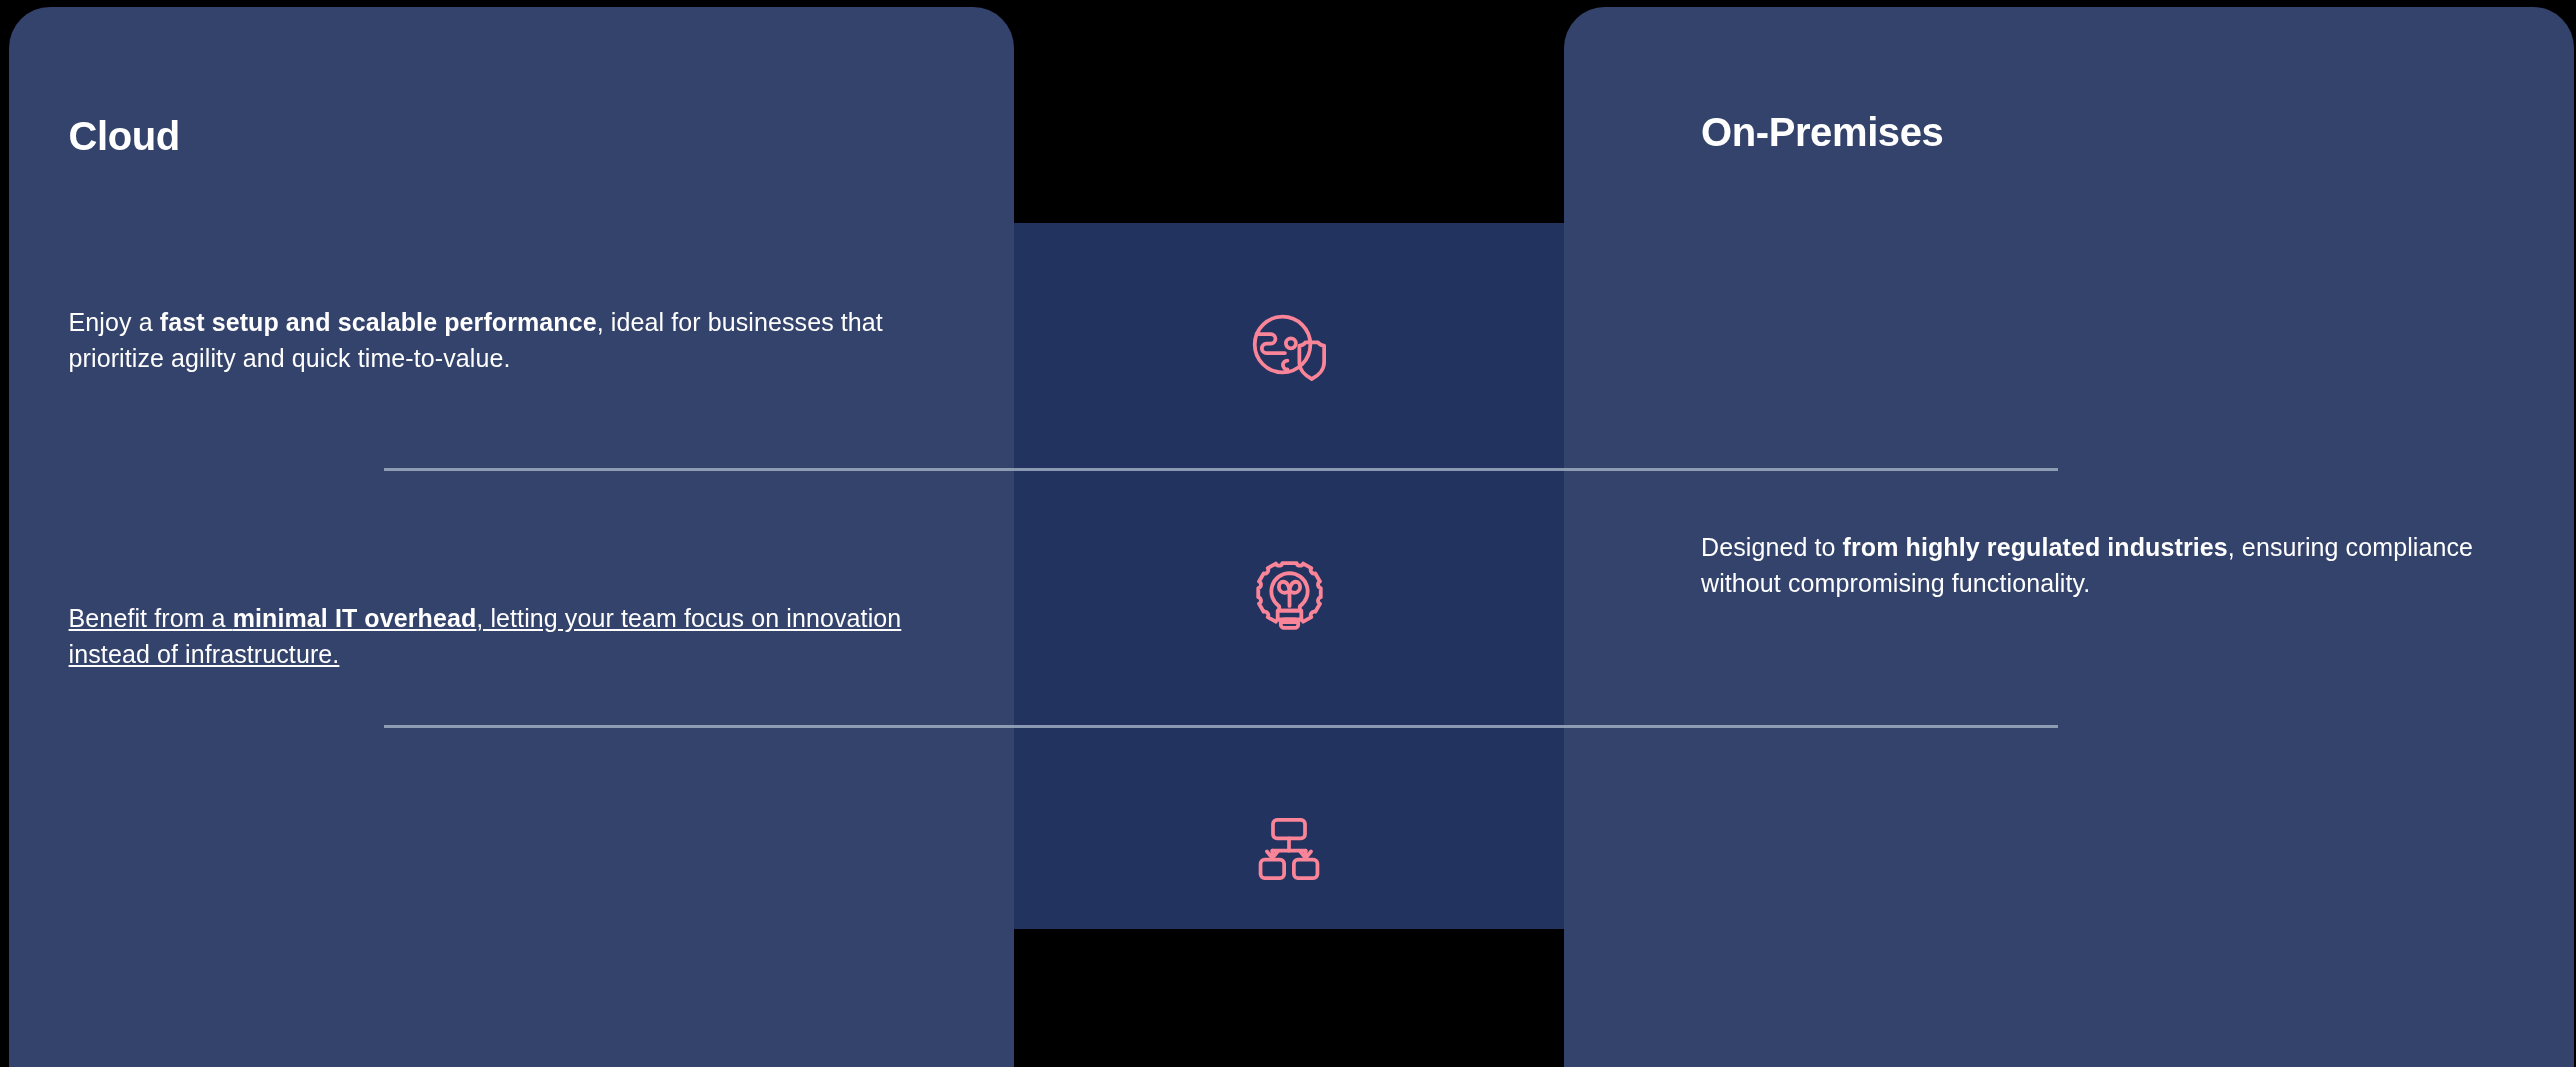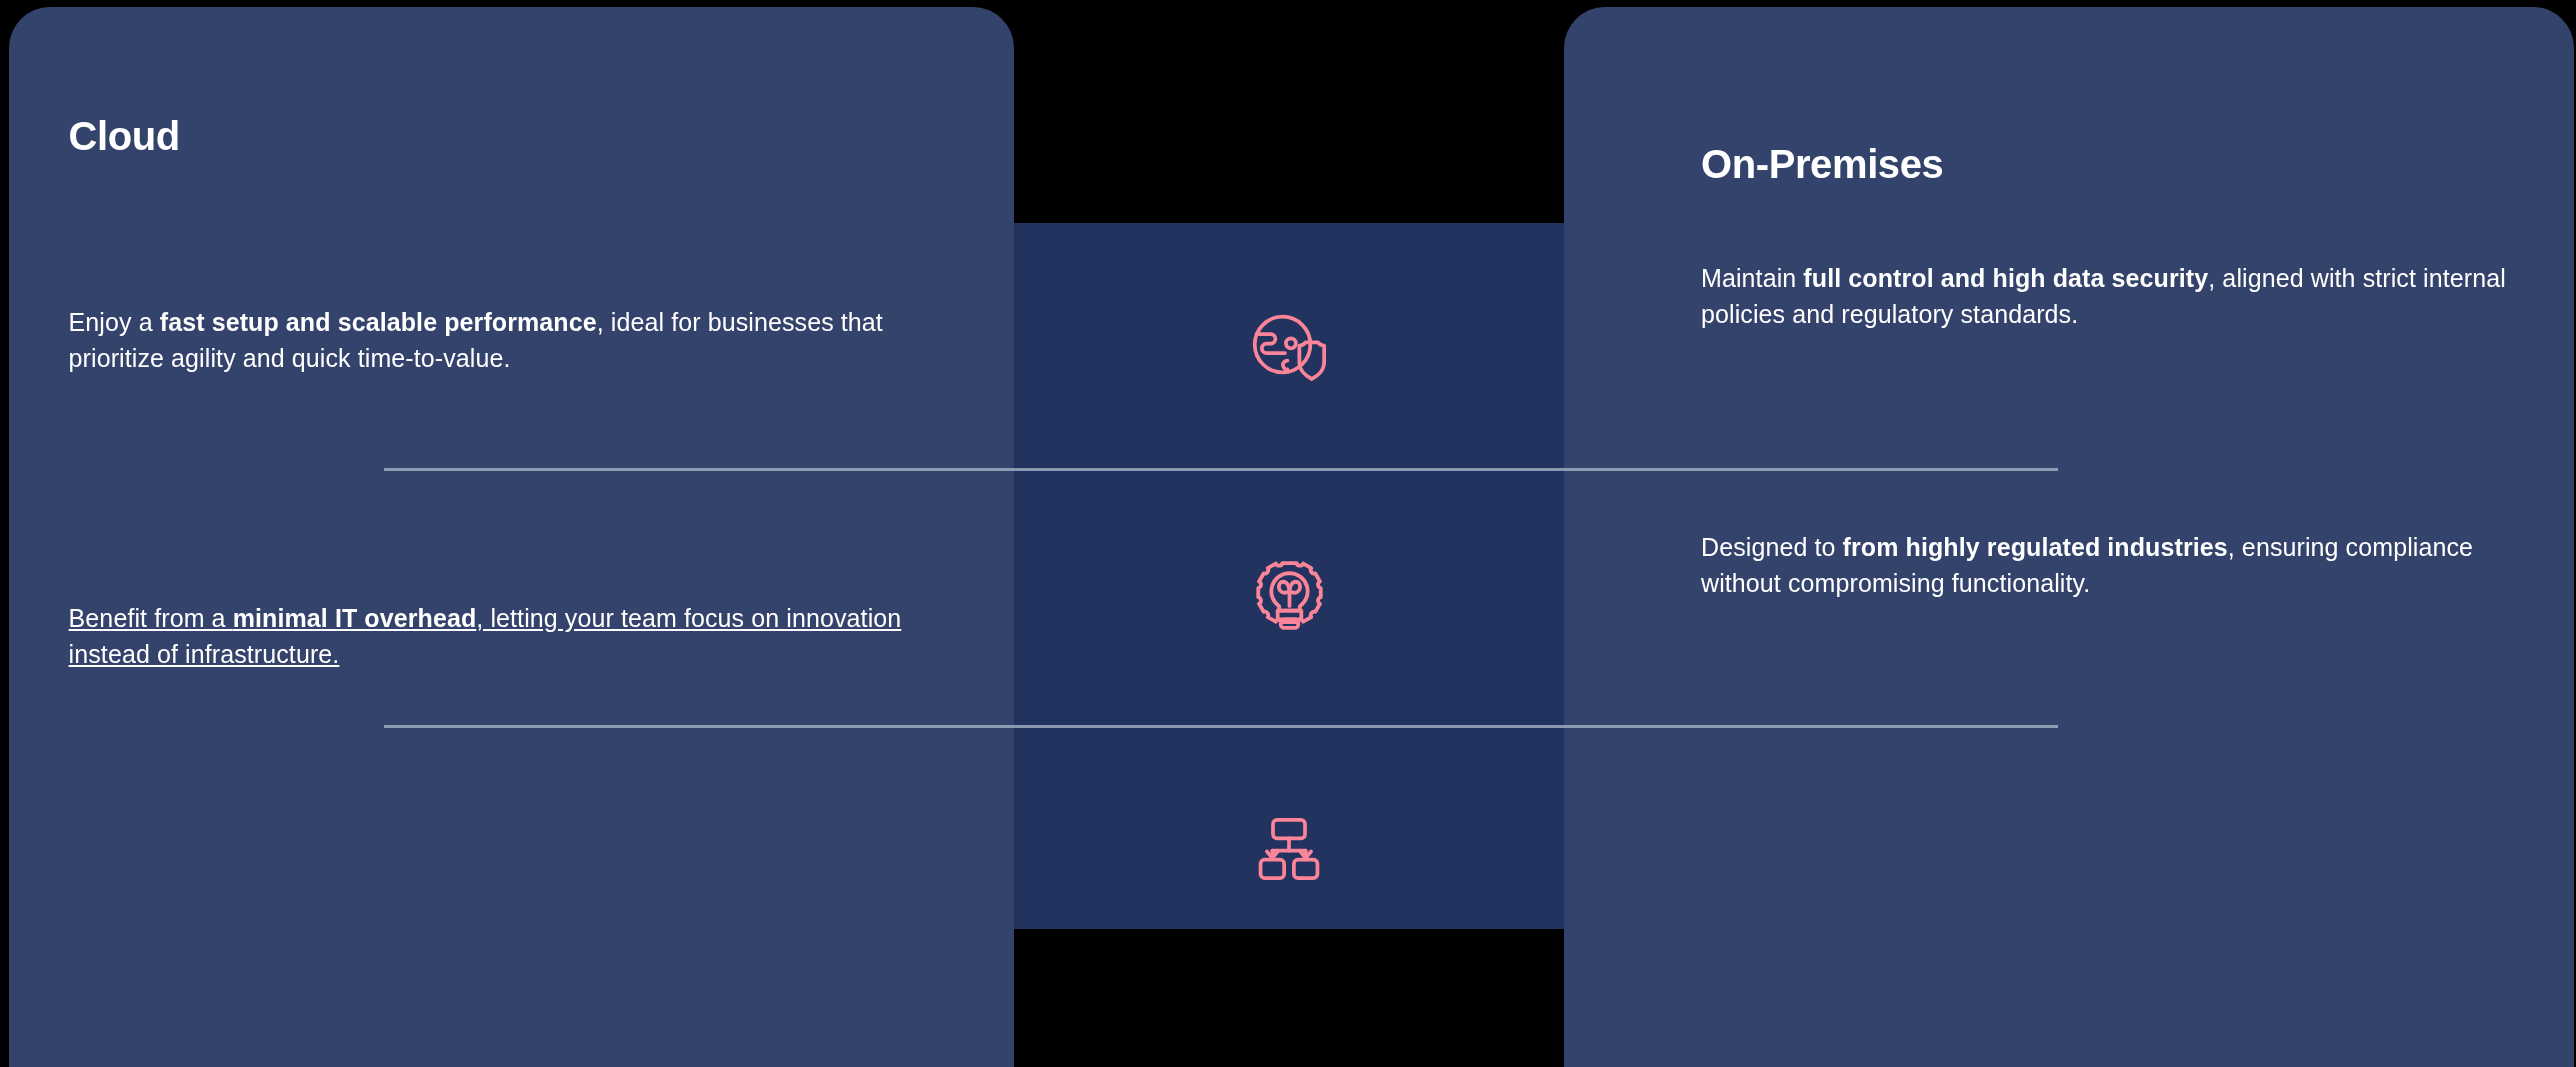--- a/index.html
+++ b/index.html
@@ -54,21 +54,21 @@
   
   .panel-heading {
     position:absolute;
     color:#FFFFFF;
     font-size:40px;
     font-weight:700;
     letter-spacing:-0.4px;
     white-space:nowrap;
   }
   .panel-left  .panel-heading { left:60px; top:107px; }
-  .panel-right .panel-heading { left:137px; top:103px;margin-top:32px; }
+  .panel-right .panel-heading { left:137px; top:103px; }
 
   
   .row-text {
     position:absolute;
     color:#FFFFFF;
     font-size:25px;
     line-height:1.44;
     font-weight:400;
     letter-spacing:0.1px;
   }
@@ -138,21 +138,20 @@
 
       <div class="row-text row-2">Benefit from a <b>minimal IT overhead</b>, letting your team focus on innovation instead of infrastructure.</div>
 
     </div>
   </div>
 
   <div class="panel panel-right">
     <div class="panel-inner">
       <div class="panel-heading">On-Premises</div>
 
-      <div class="row-text row-1">Maintain <b>full control and high data security</b>, aligned with strict internal policies and regulatory standards.</div>
 
       <div class="row-text row-2">Designed to <b>from highly regulated industries</b>, ensuring compliance without compromising functionality.</div>
 
     </div>
   </div>
 
   <div class="divider divider-1"></div>
   <div class="divider divider-2"></div>
 
   <div class="icon-col">

